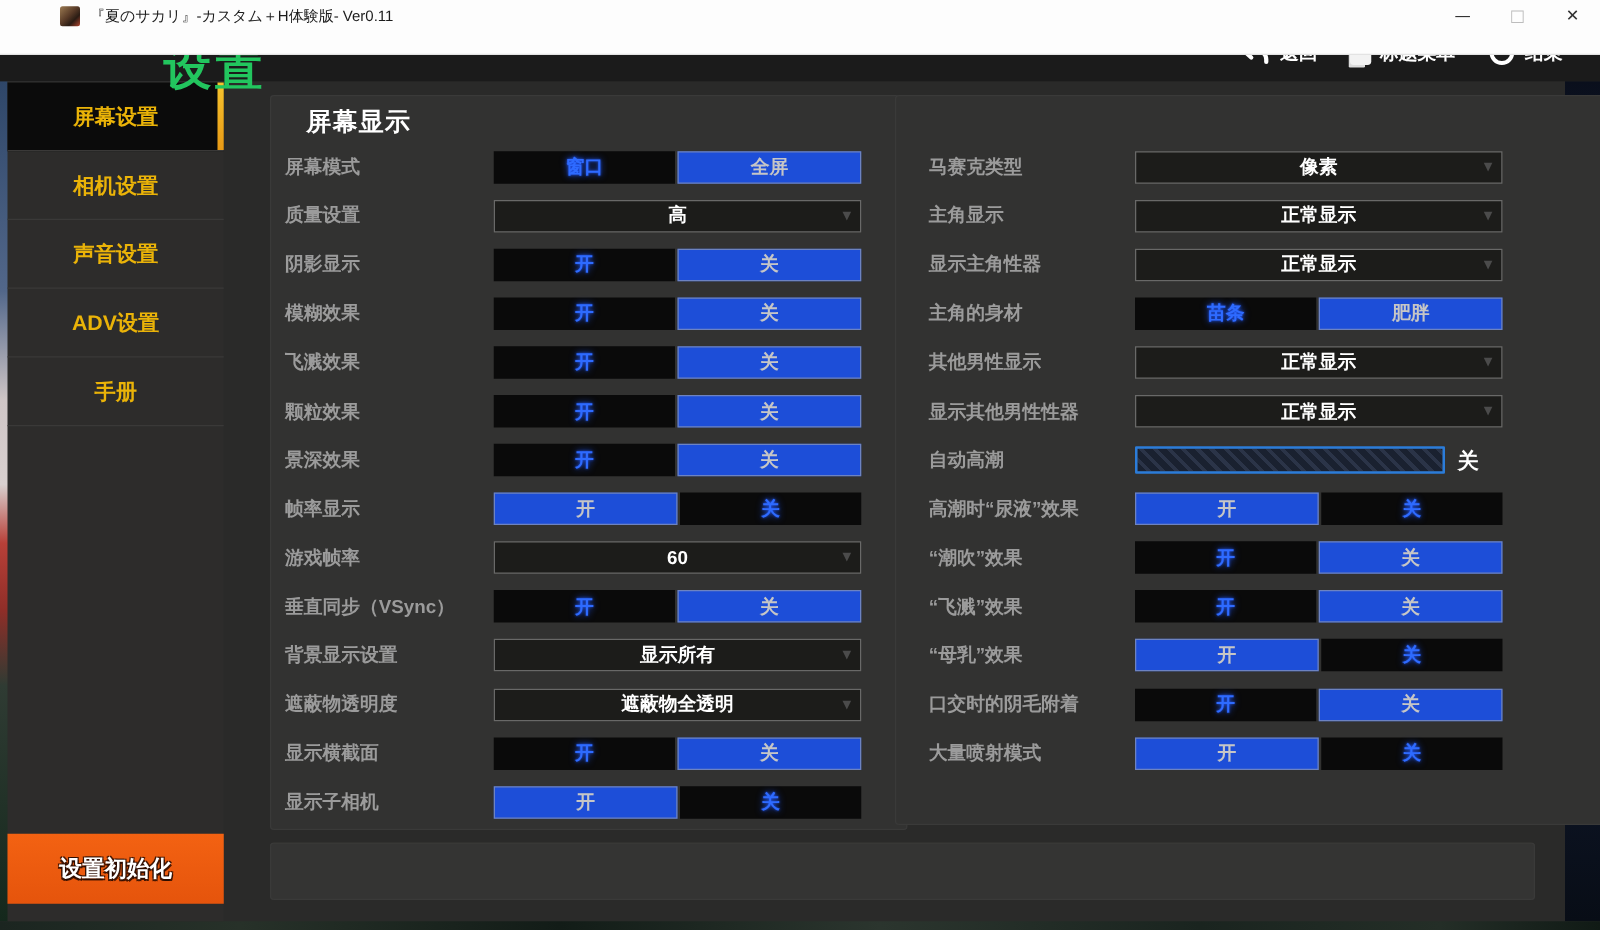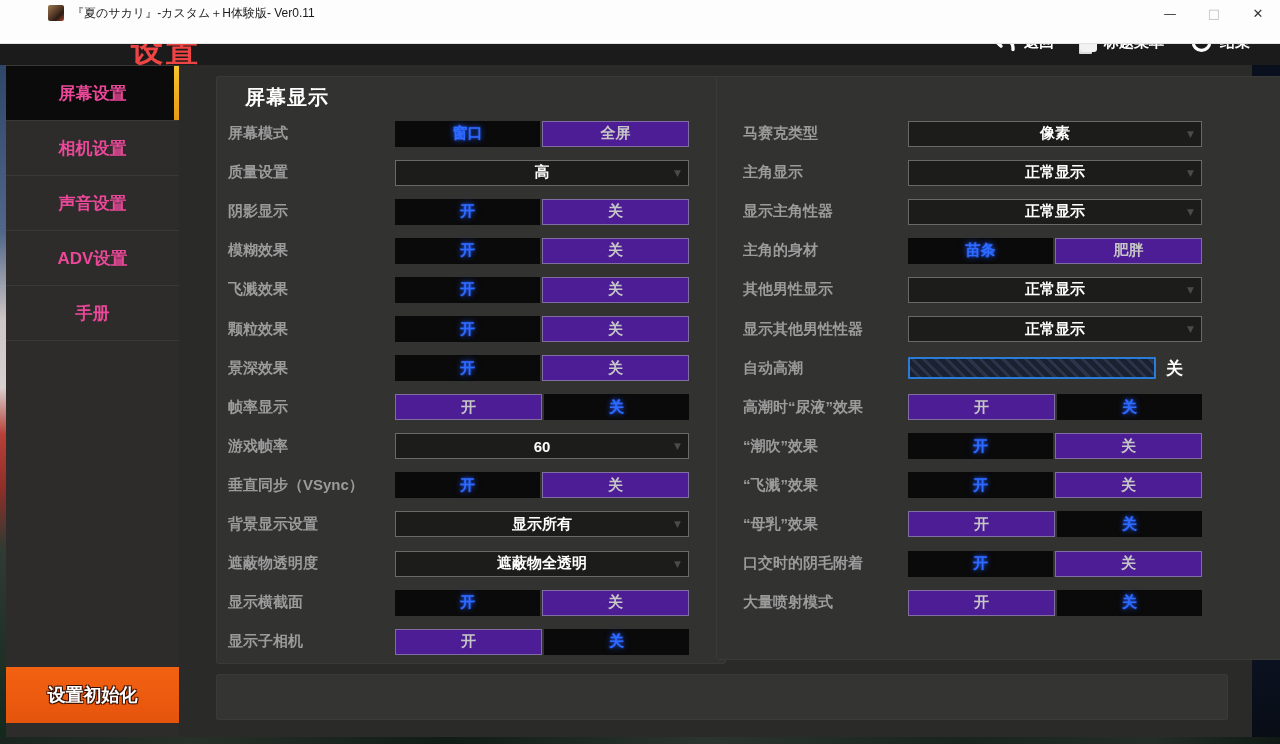--- a/index.html
+++ b/index.html
@@ -23,33 +23,33 @@
   .app-icon{position:absolute;left:48px;top:5px;width:16px;height:16px;border-radius:2px;
     background:linear-gradient(135deg,#9a7a52 0%,#5a3c28 45%,#2a1c14 70%,#b0452e 100%);}
   .win-title{position:absolute;left:72px;top:0;height:26px;line-height:26px;font-size:12px;color:#1b1b1b;white-space:nowrap;}
   .win-controls{position:absolute;right:0;top:0;height:26px;display:flex;}
   .win-btn{width:44px;height:26px;display:flex;align-items:center;justify-content:center;
     font-size:13px;color:#333;font-family:"DejaVu Sans",sans-serif;}
   .win-btn.max{color:#bdbdbd;}
 
   
   .header{position:absolute;left:0;top:26px;width:1280px;height:39px;background:#1b1b1b;z-index:4;}
-  .ghost-title{position:absolute;left:131px;top:3px;font-size:32px;font-weight:bold;color:#ef4444;letter-spacing:3px;}
+  .ghost-title{position:absolute;left:131px;top:3px;font-size:38px;font-weight:bold;color:#22c55e;letter-spacing:3px;}
   .header-buttons{position:absolute;right:30px;top:0;height:32px;display:flex;align-items:center;gap:26px;}
   .hbtn{display:flex;align-items:center;gap:7px;color:#ffffff;font-weight:bold;font-size:15px;cursor:default;}
   .hbtn svg{display:block;}
   .door-glyph{width:17px;height:20px;background:#f2f2f2;border-radius:3px;position:relative;box-shadow:-3px 4px 0 -2px #dcdcdc;}
   .door-glyph::after{content:"";position:absolute;left:3px;top:8px;width:4px;height:4px;border-radius:50%;background:#2b2b2b;}
 
   
   .sidebar{position:absolute;left:6px;top:65px;width:173px;height:672px;background:#2d2c2b;z-index:3;}
   .side-menu{border-top:1px solid #3a3938;}
   .side-item{position:relative;height:54px;border-bottom:1px solid #3a3938;
     display:flex;align-items:center;justify-content:center;
-    color:#ec4899;font-weight:bold;font-size:17px;cursor:default;}
+    color:#eab308;font-weight:bold;font-size:17px;cursor:default;}
   .side-item.active{background:#0b0b0b;}
   .accent-bar{position:absolute;right:0;top:0;width:5px;height:100%;
     background:linear-gradient(180deg,#f6c42e,#e89a16);}
   .reset-btn{position:absolute;left:0;top:602px;width:173px;height:56px;
     background:linear-gradient(180deg,#f36212,#e5540c);
     display:flex;align-items:center;justify-content:center;
     color:#ffffff;font-weight:bold;font-size:18px;
     text-shadow:1px 1px 0 rgba(40,10,0,.85),-1px 1px 0 rgba(40,10,0,.85),1px -1px 0 rgba(40,10,0,.85),-1px -1px 0 rgba(40,10,0,.85);}
 
   
@@ -65,21 +65,21 @@
   .row{display:flex;align-items:center;height:39.1px;padding-left:12px;}
   .panel-right .row{padding-left:27px;}
   .row-label{width:167px;color:#9b9b9b;font-weight:bold;font-size:15px;white-space:nowrap;flex:none;}
   .panel-right .row-label{width:165px;}
   .row-control{width:294px;height:26px;display:flex;align-items:center;flex:none;}
 
   .tbtn{flex:1;height:26px;box-sizing:border-box;display:flex;align-items:center;justify-content:center;
     font-size:15px;font-weight:bold;cursor:default;}
   .tbtn + .tbtn{margin-left:2px;}
   .tbtn.sel{background:#0a0a0a;color:#2e6bff;text-shadow:0 0 6px rgba(35,90,255,.9),0 0 2px rgba(35,90,255,.9);}
-  .tbtn.unsel{background:#4c1d95;color:#c6c6c6;border:1px solid rgba(175,175,175,.55);}
+  .tbtn.unsel{background:#1d4ed8;color:#c6c6c6;border:1px solid rgba(175,175,175,.55);}
 
   .select{flex:1;height:26px;box-sizing:border-box;position:relative;
     background:#1c1c1a;border:1px solid rgba(170,170,170,.55);
     display:flex;align-items:center;justify-content:center;
     color:#ffffff;font-weight:bold;font-size:15px;cursor:default;}
   .select .arrow{position:absolute;right:7px;top:50%;transform:translateY(-50%);
     color:#4b4b4b;font-size:9px;font-family:"DejaVu Sans",sans-serif;}
 
   .slider{width:244px;height:18px;flex:none;border:2px solid #2b7cd9;border-radius:1px;
     background:repeating-linear-gradient(45deg,#1a2130 0 5px,#2b3448 5px 8px);}

